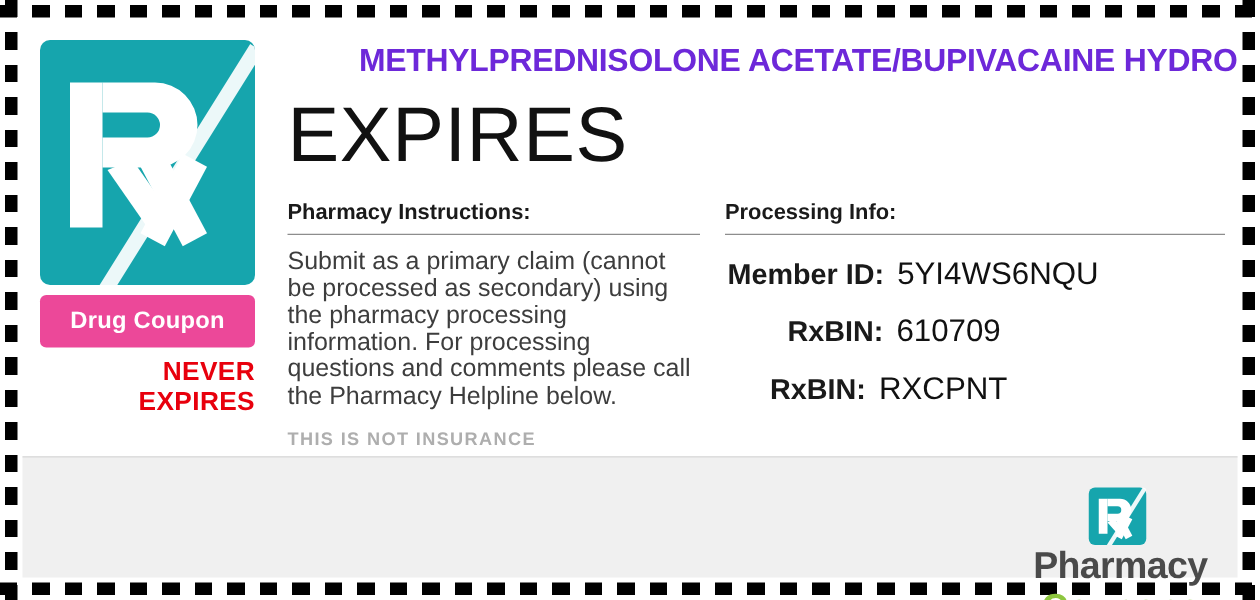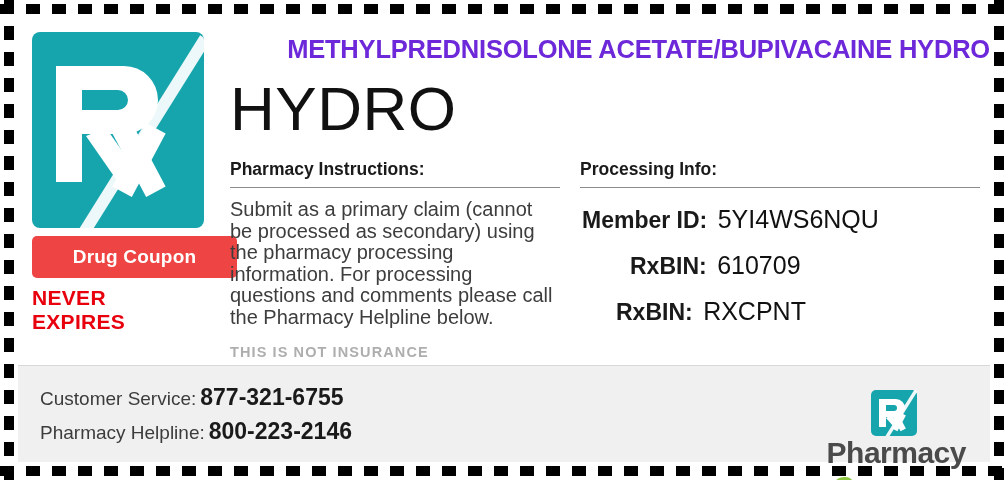--- a/index.html
+++ b/index.html
@@ -67,35 +67,35 @@
   }
   .rx-glyph {
     position: absolute;
     left: 0;
     top: 0;
     width: 172px;
     height: 196px;
   }
   .drug-coupon-bar {
     margin-top: 8px;
-    width: 205px;
+    width: 172px;
     height: 42px;
-    background: #ef4444;
+    background: #ec4899;
     border-radius: 5px;
     color: #ffffff;
     font-size: 19px;
     font-weight: bold;
     line-height: 42px;
     text-align: center;
     letter-spacing: 0.2px;
   }
   .never-expires {
     margin-top: 8px;
     width: 172px;
-    text-align: left;
+    text-align: right;
     color: #e8000d;
     font-size: 21px;
     font-weight: bold;
     letter-spacing: 0.3px;
   }
 
   
   .content {
     position: absolute;
     left: 212px;
@@ -267,21 +267,21 @@
 
           <rect x="110" y="-10" width="12" height="230" transform="rotate(32 116 98)" fill="#ffffff" opacity="0.92"></rect>
         </svg>
       </div>
       <div class="drug-coupon-bar">Drug Coupon</div>
       <div class="never-expires">NEVER EXPIRES</div>
     </div>
 
     <div class="content">
       <div class="drug-name">METHYLPREDNISOLONE ACETATE/BUPIVACAINE HYDRO</div>
-      <div class="coupon-word">HYDRO</div>
+      <div class="coupon-word">EXPIRES</div>
 
       <div class="cols">
 
         <div class="col-left">
           <div class="sect-title">Pharmacy Instructions:</div>
           <div class="instructions">Submit as a primary claim (cannot be processed as secondary) using the pharmacy processing information. For processing questions and comments please call the Pharmacy Helpline below.</div>
           <div class="not-insurance">THIS IS NOT INSURANCE</div>
         </div>
 
         <div class="col-right">
@@ -300,28 +300,20 @@
           <div class="info-row r3">
             <span class="info-label">RxBIN:</span>
             <span class="info-value">RXCPNT</span>
           </div>
         </div>
 
       </div>
     </div>
 
     <div class="footer">
-      <div class="foot-lines">
-        <div class="foot-line">
-          <span>Customer Service:</span><span class="foot-num">877-321-6755</span>
-        </div>
-        <div class="foot-line">
-          <span>Pharmacy Helpline:</span><span class="foot-num">800-223-2146</span>
-        </div>
-      </div>
 
       <div class="brand">
         <div class="brand-tile">
           <svg viewBox="0 0 46 46" width="46" height="46">
             <rect x="8" y="9" width="7" height="28" fill="#ffffff"></rect>
             <path d="M15 9 H25 a9 9 0 0 1 0 18 H15 V21 H23 a3 3 0 0 0 0-6 H15 Z" fill="#ffffff"></path>
             <path d="M20 25 L31 37 L23 37 L15 28 Z" fill="#ffffff"></path>
             <rect x="25" y="23" width="6" height="18" transform="rotate(28 28 32)" fill="#ffffff"></rect>
             <rect x="25" y="23" width="6" height="18" transform="rotate(-28 28 32)" fill="#ffffff"></rect>
             <rect x="29" y="-4" width="3.5" height="56" transform="rotate(32 30 23)" fill="#ffffff" opacity="0.92"></rect>

